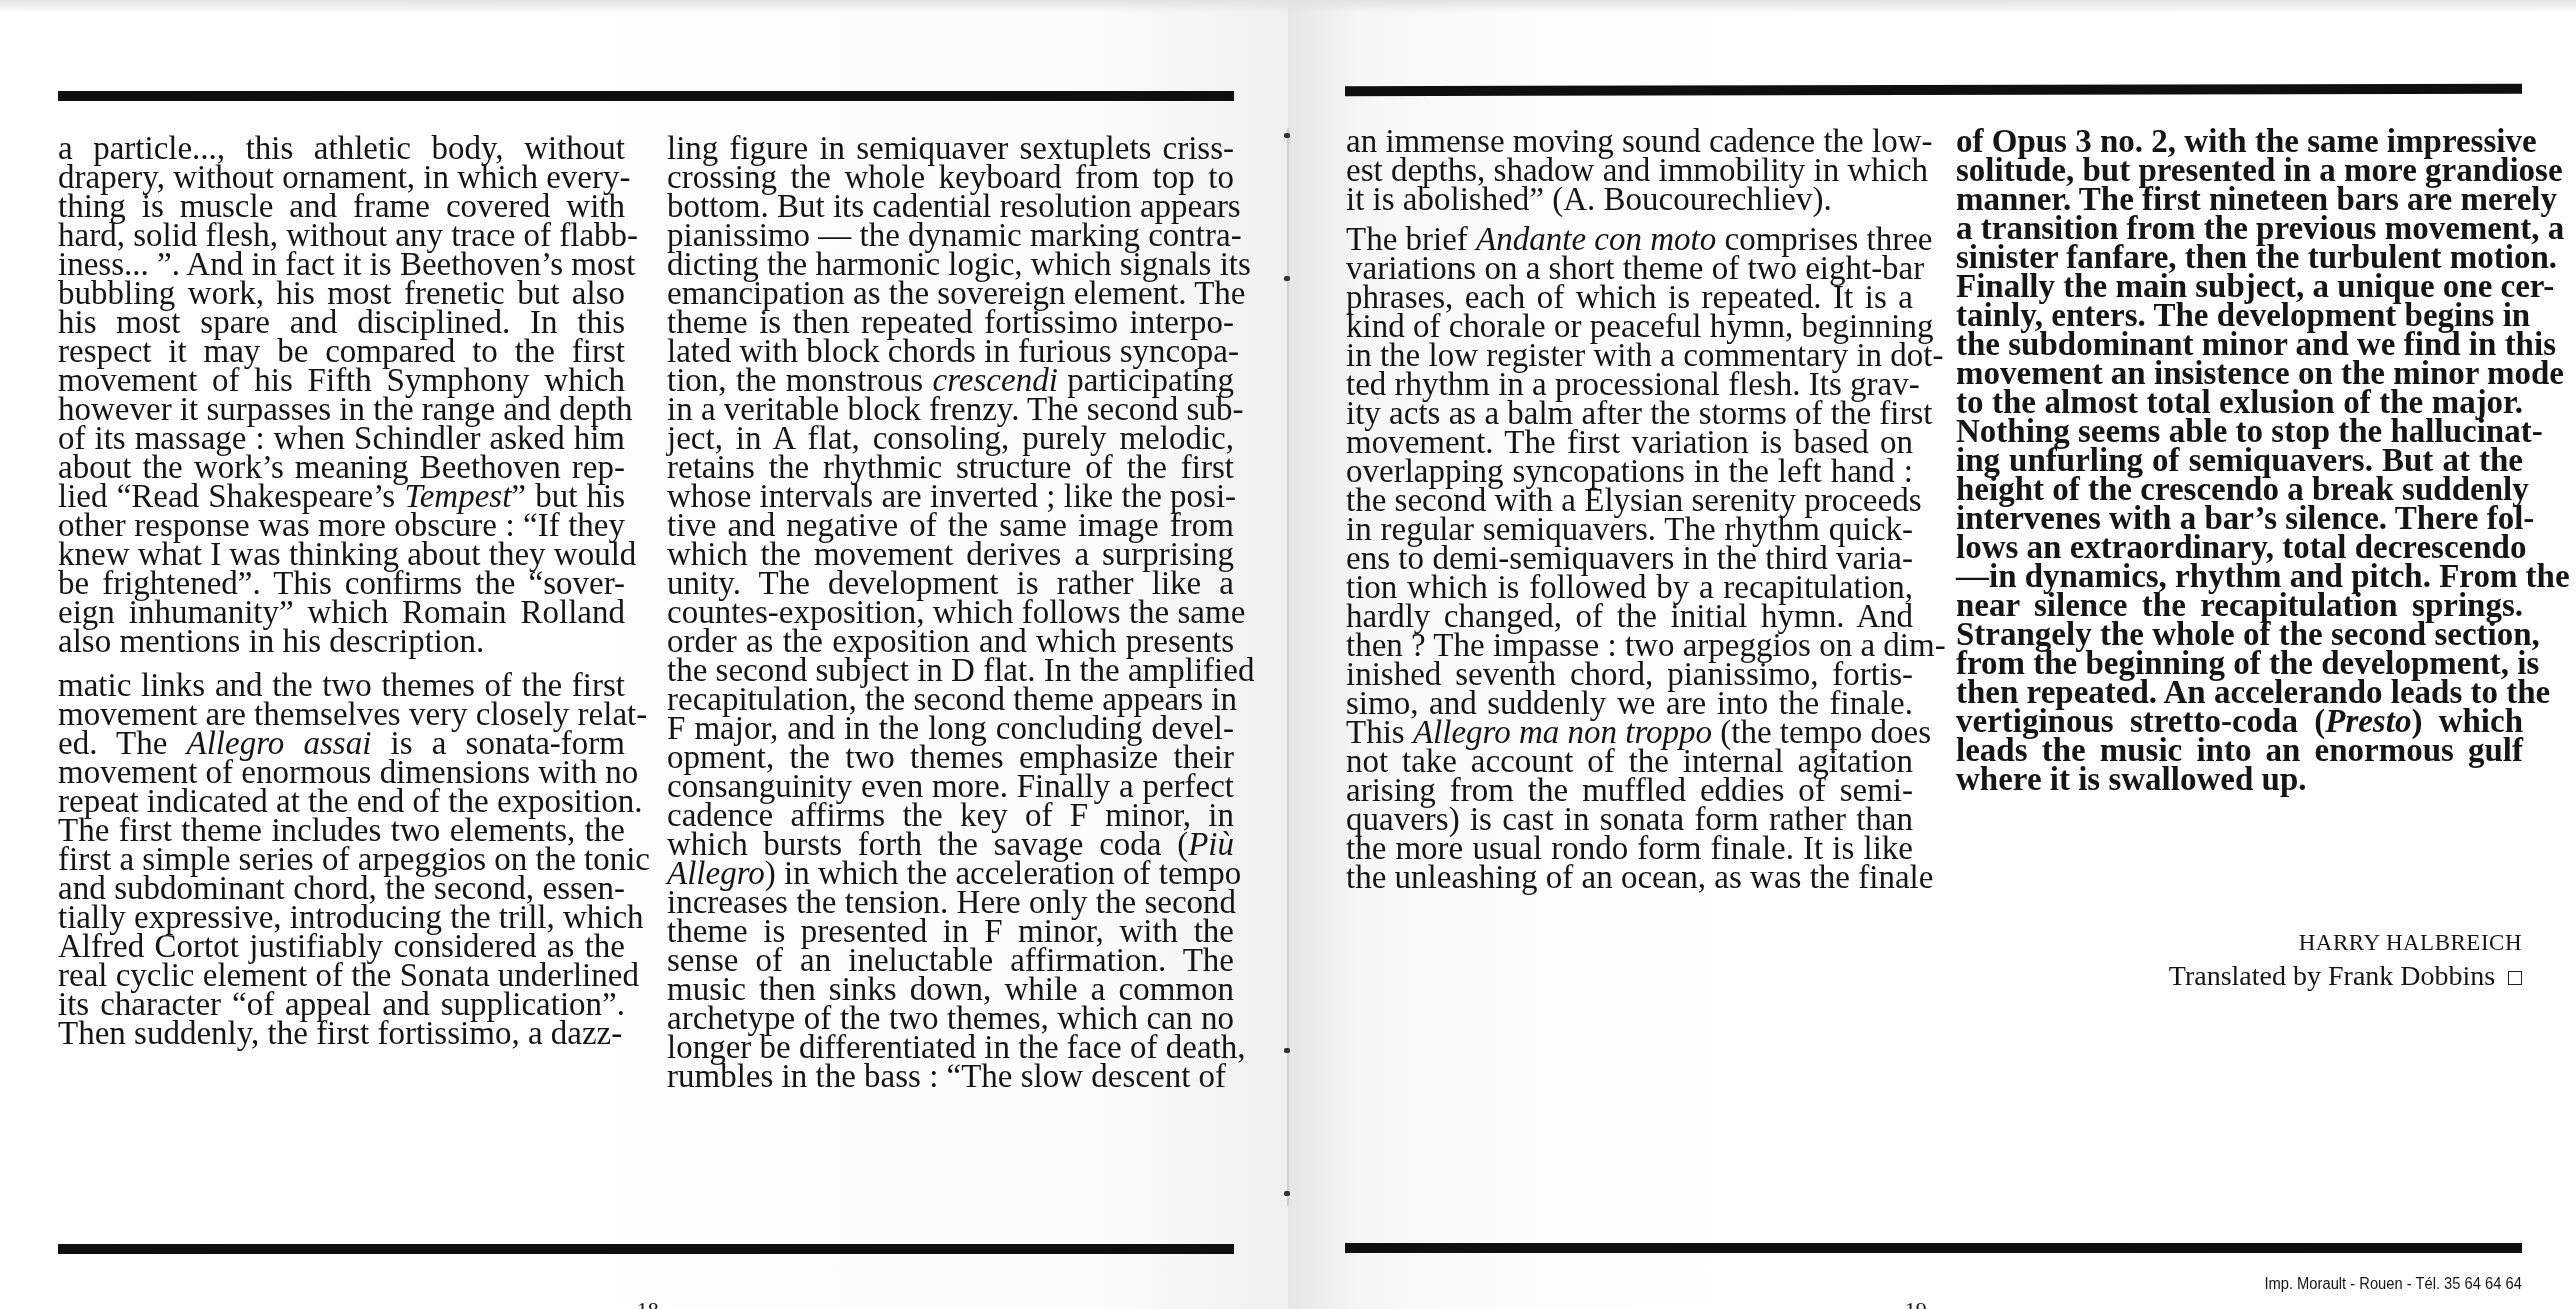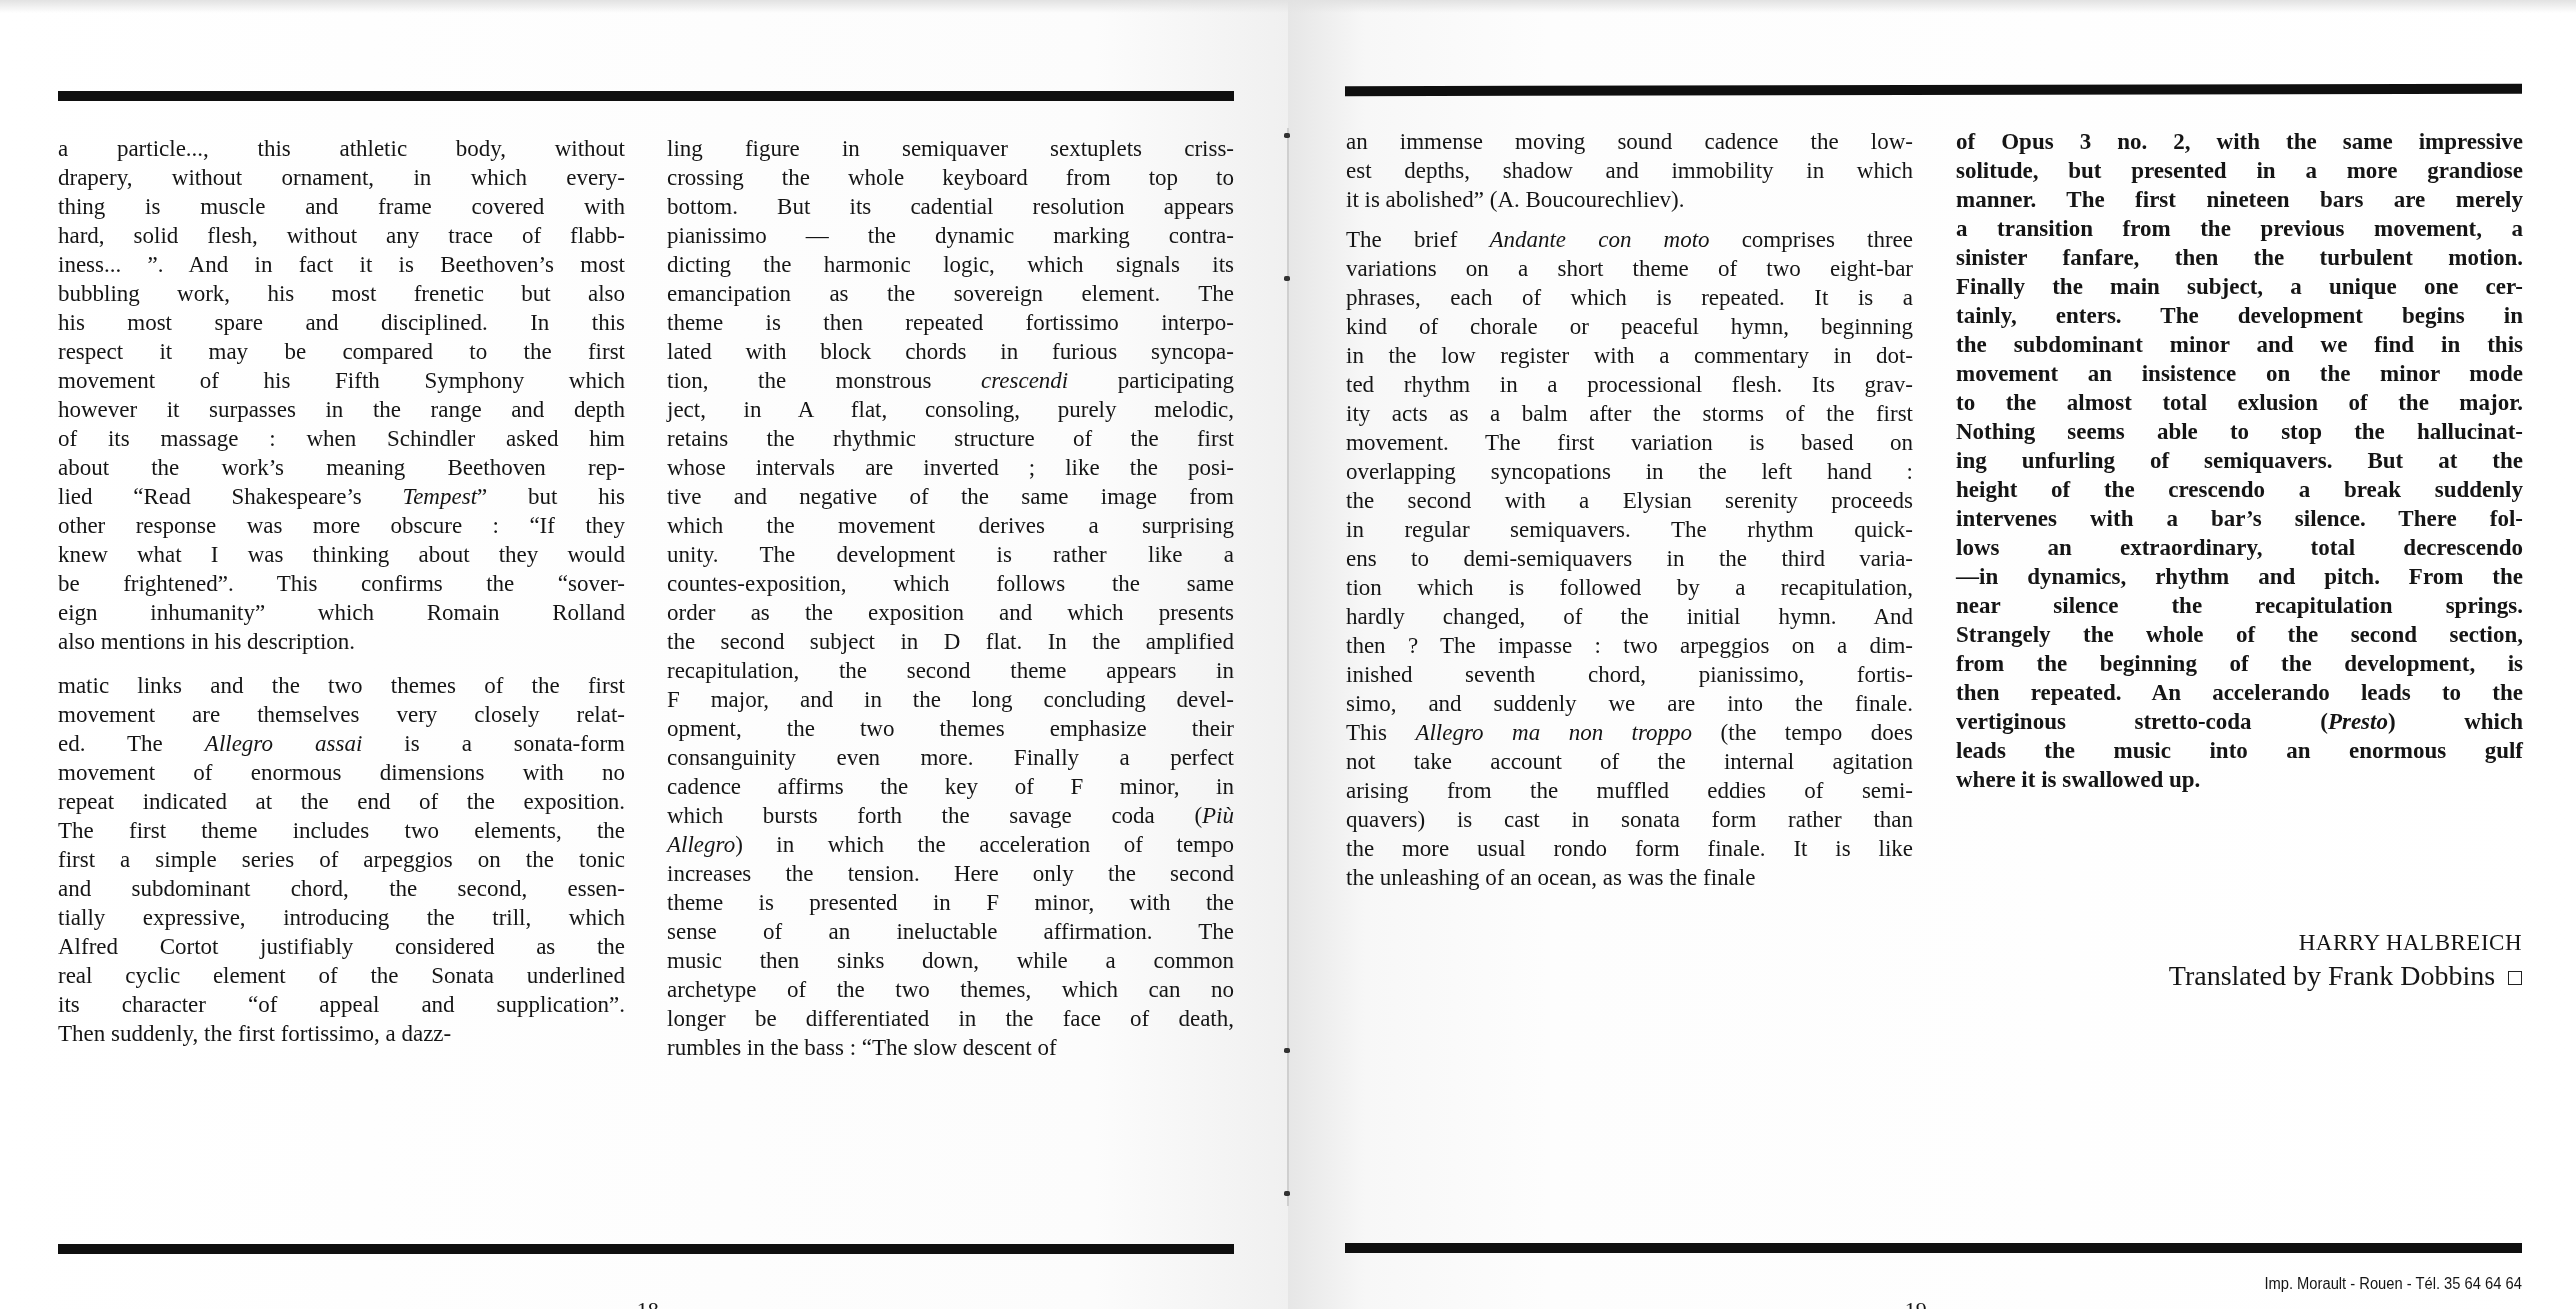--- a/index.html
+++ b/index.html
@@ -24,21 +24,21 @@
   }
   .staple { position: absolute; left: 1284px; width: 6.4px; height: 4.6px; background: #333; border-radius: 1.8px; }
   .rule { position: absolute; height: 10px; background: #0f0f0f; }
   .rule.lt { left: 58px; width: 1176px; top: 91px; }
   .rule.rt { left: 1345px; width: 1177px; top: 85px; transform: rotate(-0.12deg); }
   .rule.lb { left: 58px; width: 1176px; top: 1244px; }
   .rule.rb { left: 1345px; width: 1177px; top: 1243px; }
 
   .col {
     position: absolute; top: 134px; width: 567px;
-    font-size: 23px; line-height: 29px;
+    font-size: 33px; line-height: 29px;
     text-align: justify; text-align-last: left;
     hyphens: none;
   }
   .col p { margin: 0; }
   .col p + p { margin-top: 14.6px; }
   .col .line { display: block; text-align: justify; text-align-last: justify; white-space: nowrap; }
   .col .line.last { text-align-last: left; }
   .c1 { left: 58px; }
   .c2 { left: 667px; }
   .c3 { left: 1346px; top: 127px; }
@@ -121,20 +121,21 @@
     <p>
       <span class="line">ling figure in semiquaver sextuplets criss-</span>
       <span class="line">crossing the whole keyboard from top to</span>
       <span class="line">bottom. But its cadential resolution appears</span>
       <span class="line">pianissimo — the dynamic marking contra-</span>
       <span class="line">dicting the harmonic logic, which signals its</span>
       <span class="line">emancipation as the sovereign element. The</span>
       <span class="line">theme is then repeated fortissimo interpo-</span>
       <span class="line">lated with block chords in furious syncopa-</span>
       <span class="line">tion, the monstrous <i>crescendi</i> participating</span>
+      <span class="line">in a veritable block frenzy. The second sub-</span>
       <span class="line">ject, in A flat, consoling, purely melodic,</span>
       <span class="line">retains the rhythmic structure of the first</span>
       <span class="line">whose intervals are inverted ; like the posi-</span>
       <span class="line">tive and negative of the same image from</span>
       <span class="line">which the movement derives a surprising</span>
       <span class="line">unity. The development is rather like a</span>
       <span class="line">countes-exposition, which follows the same</span>
       <span class="line">order as the exposition and which presents</span>
       <span class="line">the second subject in D flat. In the amplified</span>
       <span class="line">recapitulation, the second theme appears in</span>

